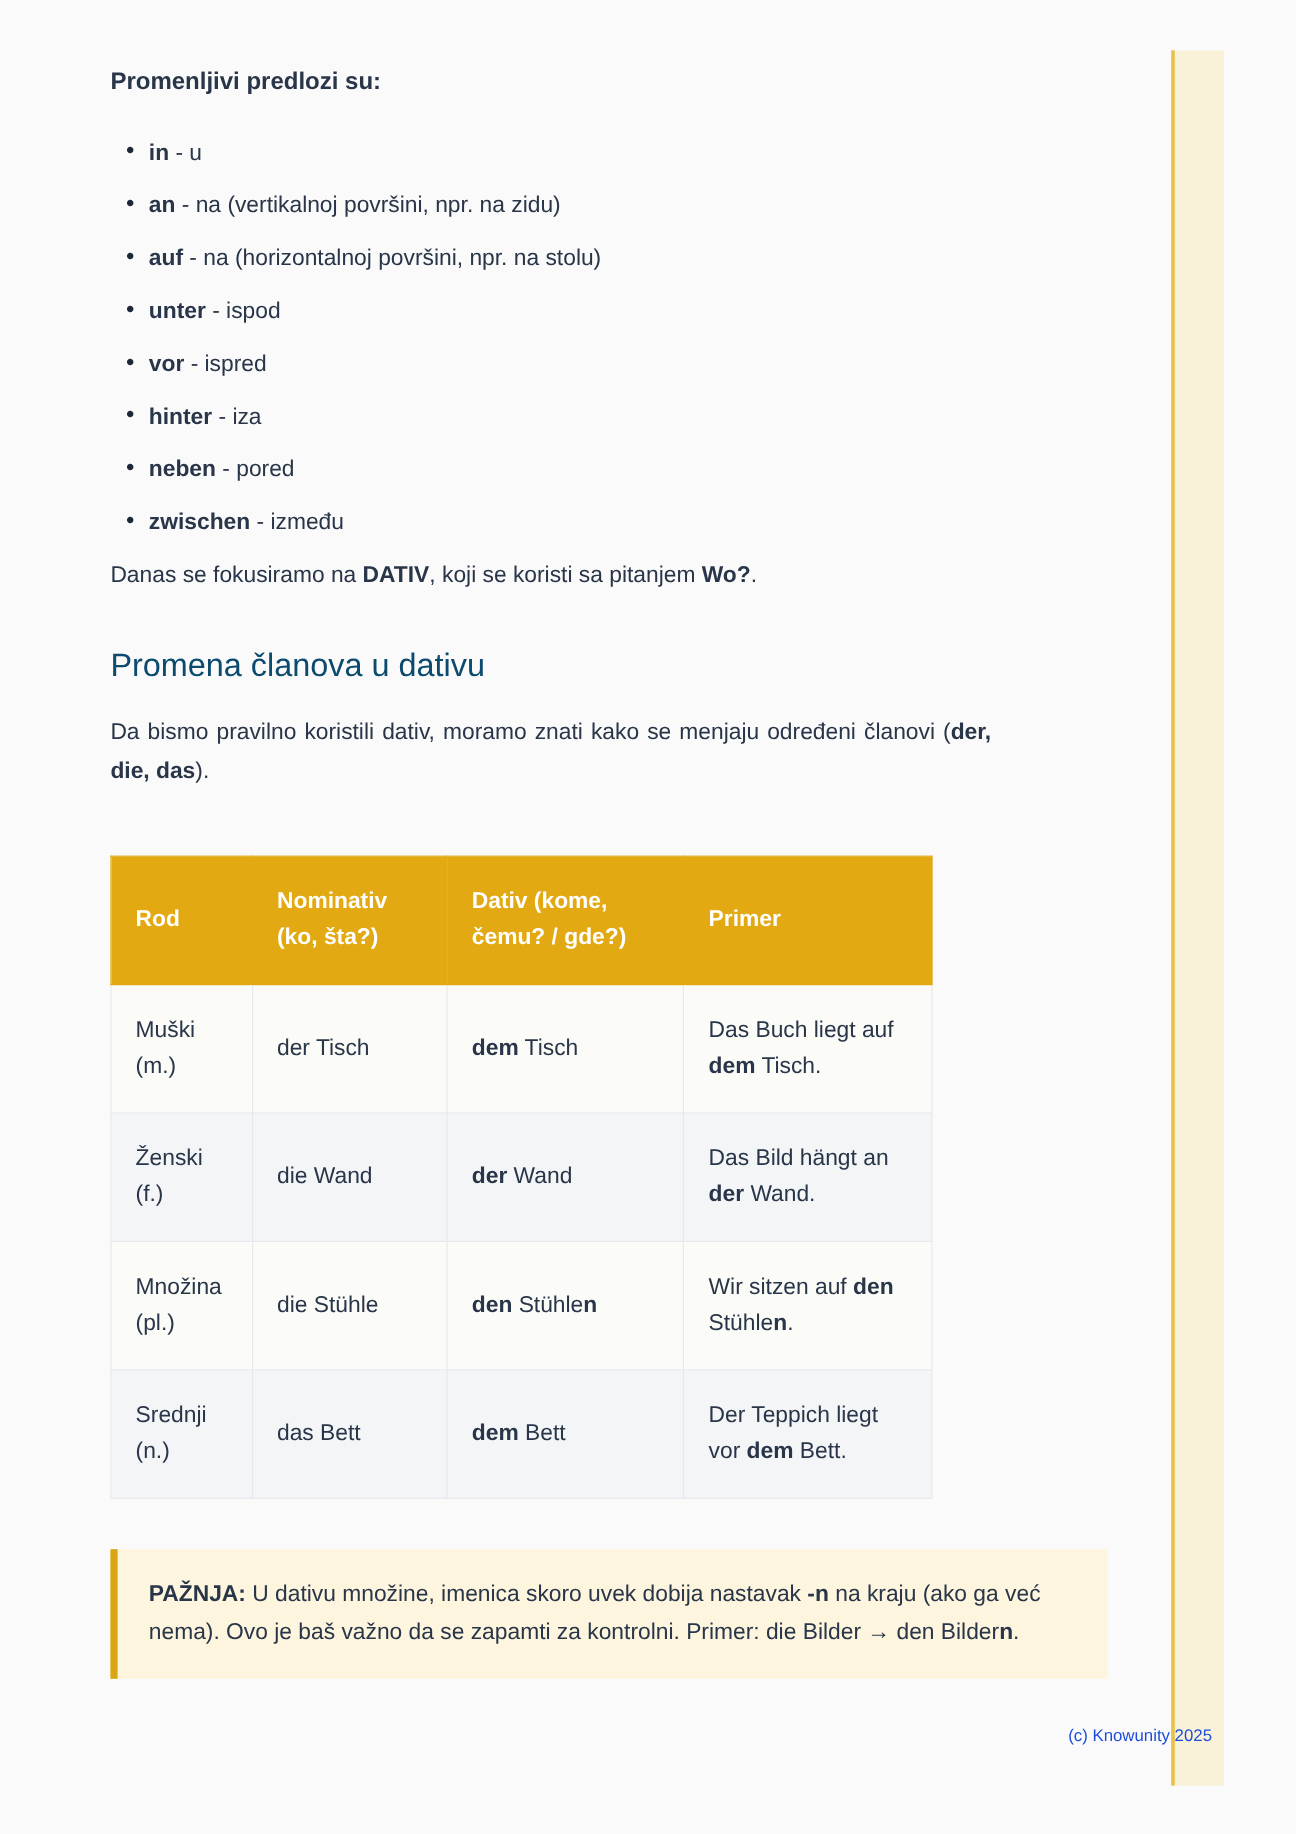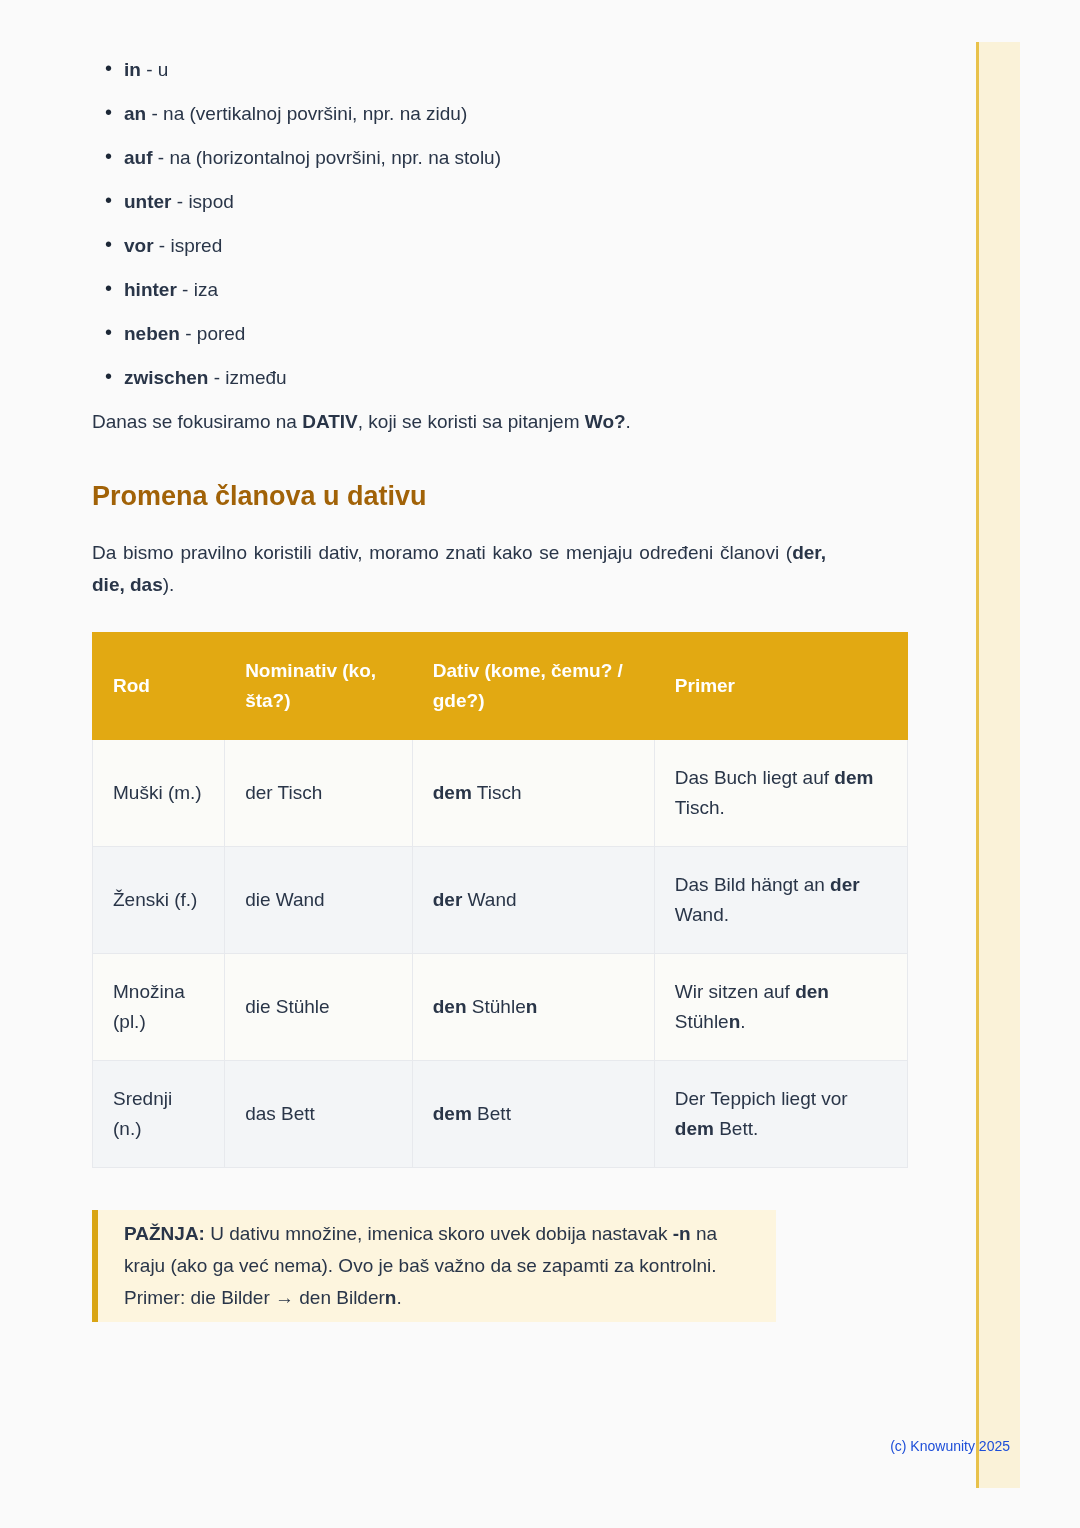--- a/index.html
+++ b/index.html
@@ -55,34 +55,34 @@
   .focus-paragraph {
     margin-top:10px;
     font-size:19px;
     line-height:27px;
   }
 
   .section-heading {
     margin-top:44px;
     font-size:27px;
     line-height:34px;
-    font-weight:bold;
-    color:#a16207;
+    font-weight:normal;
+    color:#0c4a6e;
   }
 
   .section-intro {
     margin-top:24px;
     font-size:19px;
     line-height:32px;
     text-align:justify;
   }
 
   table.grammar {
-    margin-top:31px;
-    width:816px;
+    margin-top:54px;
+    width:685px;
     border-collapse:collapse;
   }
   .grammar col.c1 { width:119px; }
   .grammar col.c2 { width:169px; }
   .grammar col.c3 { width:218px; }
   .grammar col.c4 { width:228px; }
   .grammar th {
     background:#e2a912;
     color:#ffffff;
     font-size:19px;
@@ -101,22 +101,22 @@
     padding:23px 20px;
     border:1px solid #e7e9ed;
   }
   .grammar tbody tr:nth-child(odd)  { background:#fbfbf8; }
   .grammar tbody tr:nth-child(even) { background:#f3f5f7; }
 
   .callout {
     margin-top:42px;
     background:#fdf5de;
     border-left:6px solid #d9a514;
-    padding:8px 26px;
-    width:684px;
+    padding:22px 26px;
+    width:831px;
   }
   .callout p {
     font-size:19px;
     line-height:32px;
   }
 
   .footer-credit {
     position:absolute;
     top:1438px;
     right:70px;
@@ -127,20 +127,21 @@
 </style>
 </head>
 <body>
 
 <div class="page">
 
   <div class="side-stripe"></div>
 
   <div class="content">
 
+    <h3 class="intro-heading">Promenljivi predlozi su:</h3>
 
     <ul class="prepositions">
       <li><b>in</b><span> - u</span></li>
       <li><b>an</b><span> - na (vertikalnoj površini, npr. na zidu)</span></li>
       <li><b>auf</b><span> - na (horizontalnoj površini, npr. na stolu)</span></li>
       <li><b>unter</b><span> - ispod</span></li>
       <li><b>vor</b><span> - ispred</span></li>
       <li><b>hinter</b><span> - iza</span></li>
       <li><b>neben</b><span> - pored</span></li>
       <li><b>zwischen</b><span> - između</span></li>

